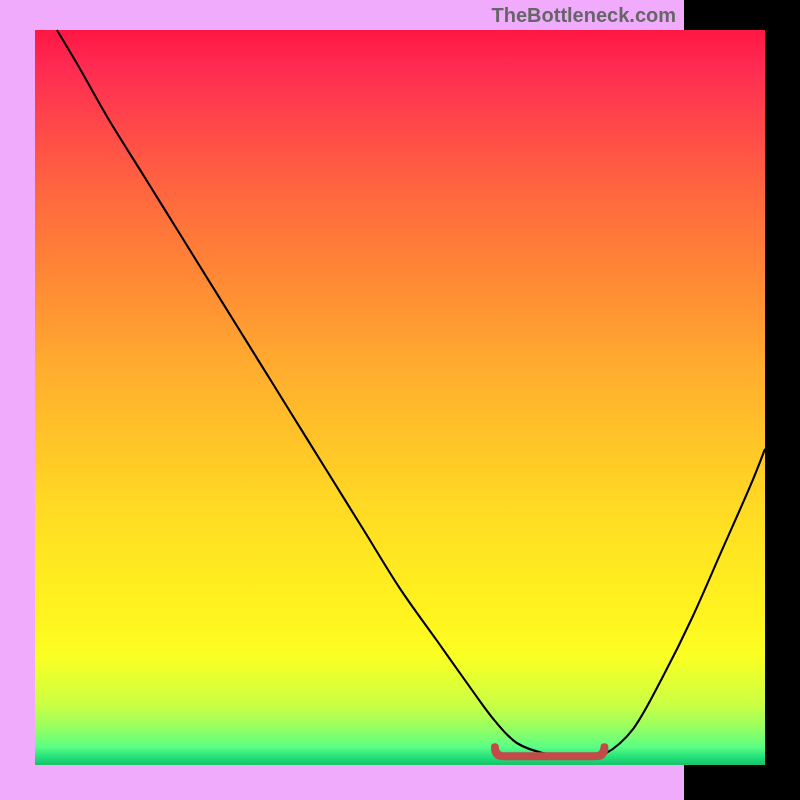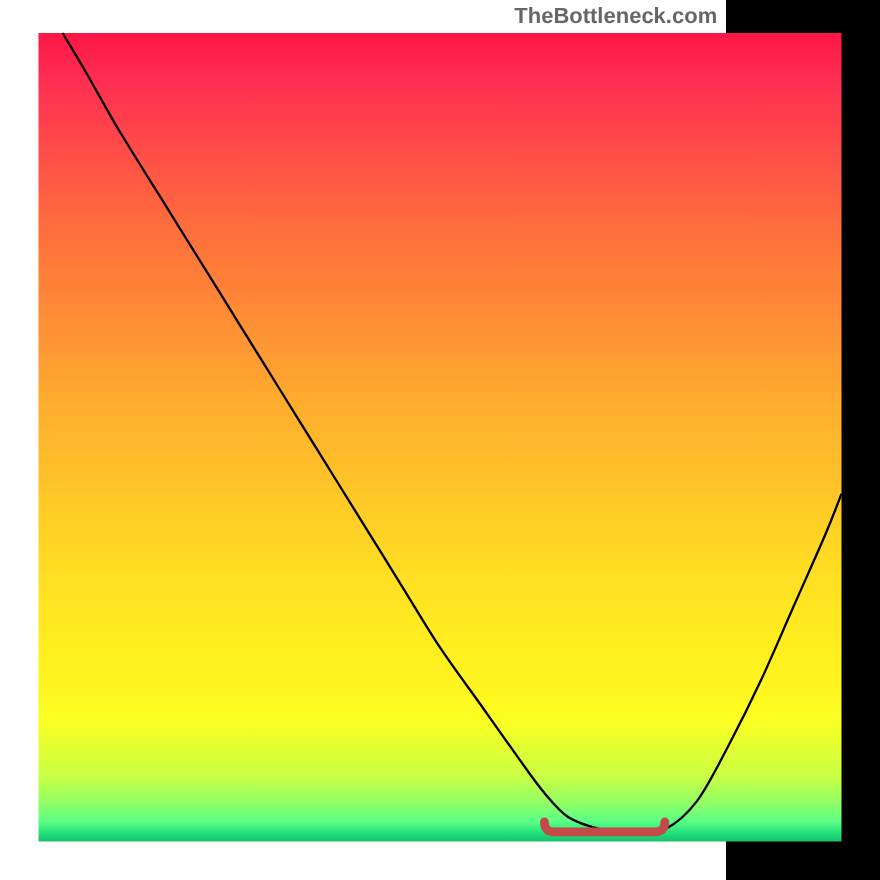--- a/index.html
+++ b/index.html
@@ -8,21 +8,22 @@
     background: #000;
     width: 800px;
     height: 800px;
     overflow: hidden;
     font-family: Arial, Helvetica, sans-serif;
   }
   .container {
     position: relative;
     width: 660px;
     height: 800px;
-    background: #ffffff;
+    background: #f0abfc;
+    padding-left: 24px;
   }
   .watermark {
     position: absolute;
     top: 4px;
     right: 8px;
     color: #666;
     font-size: 20px;
     font-weight: 600;
     z-index: 10;
   }

